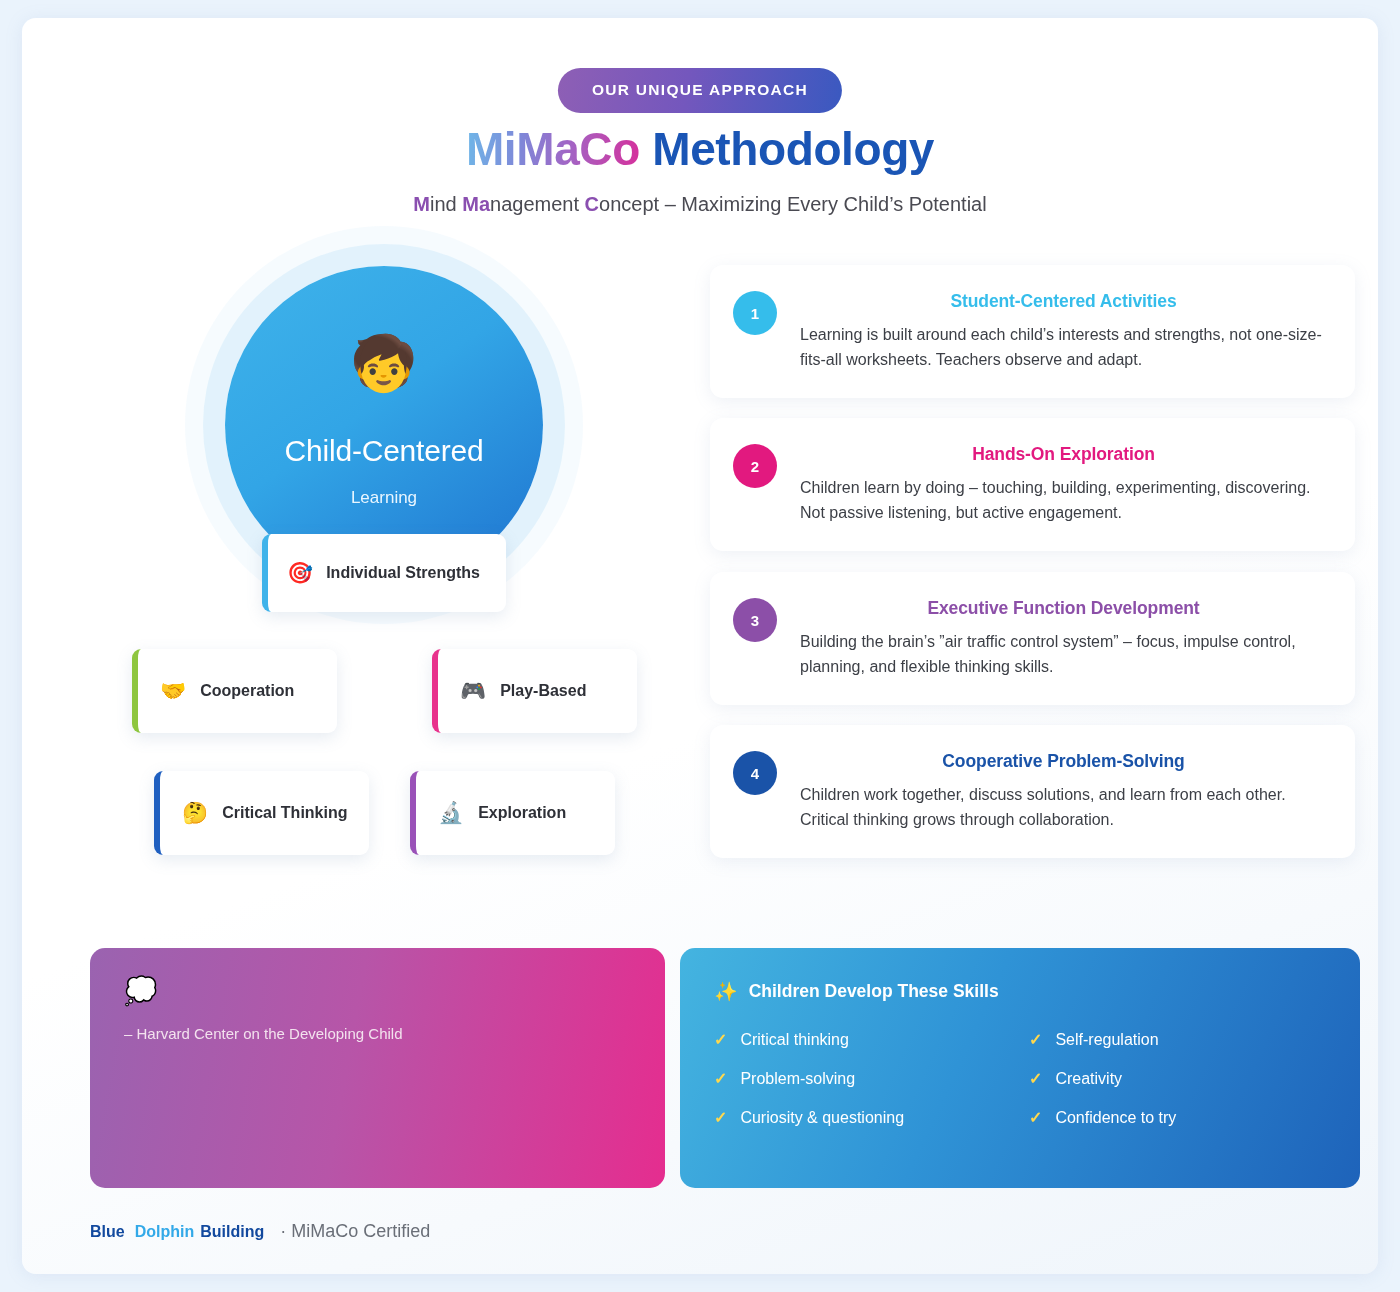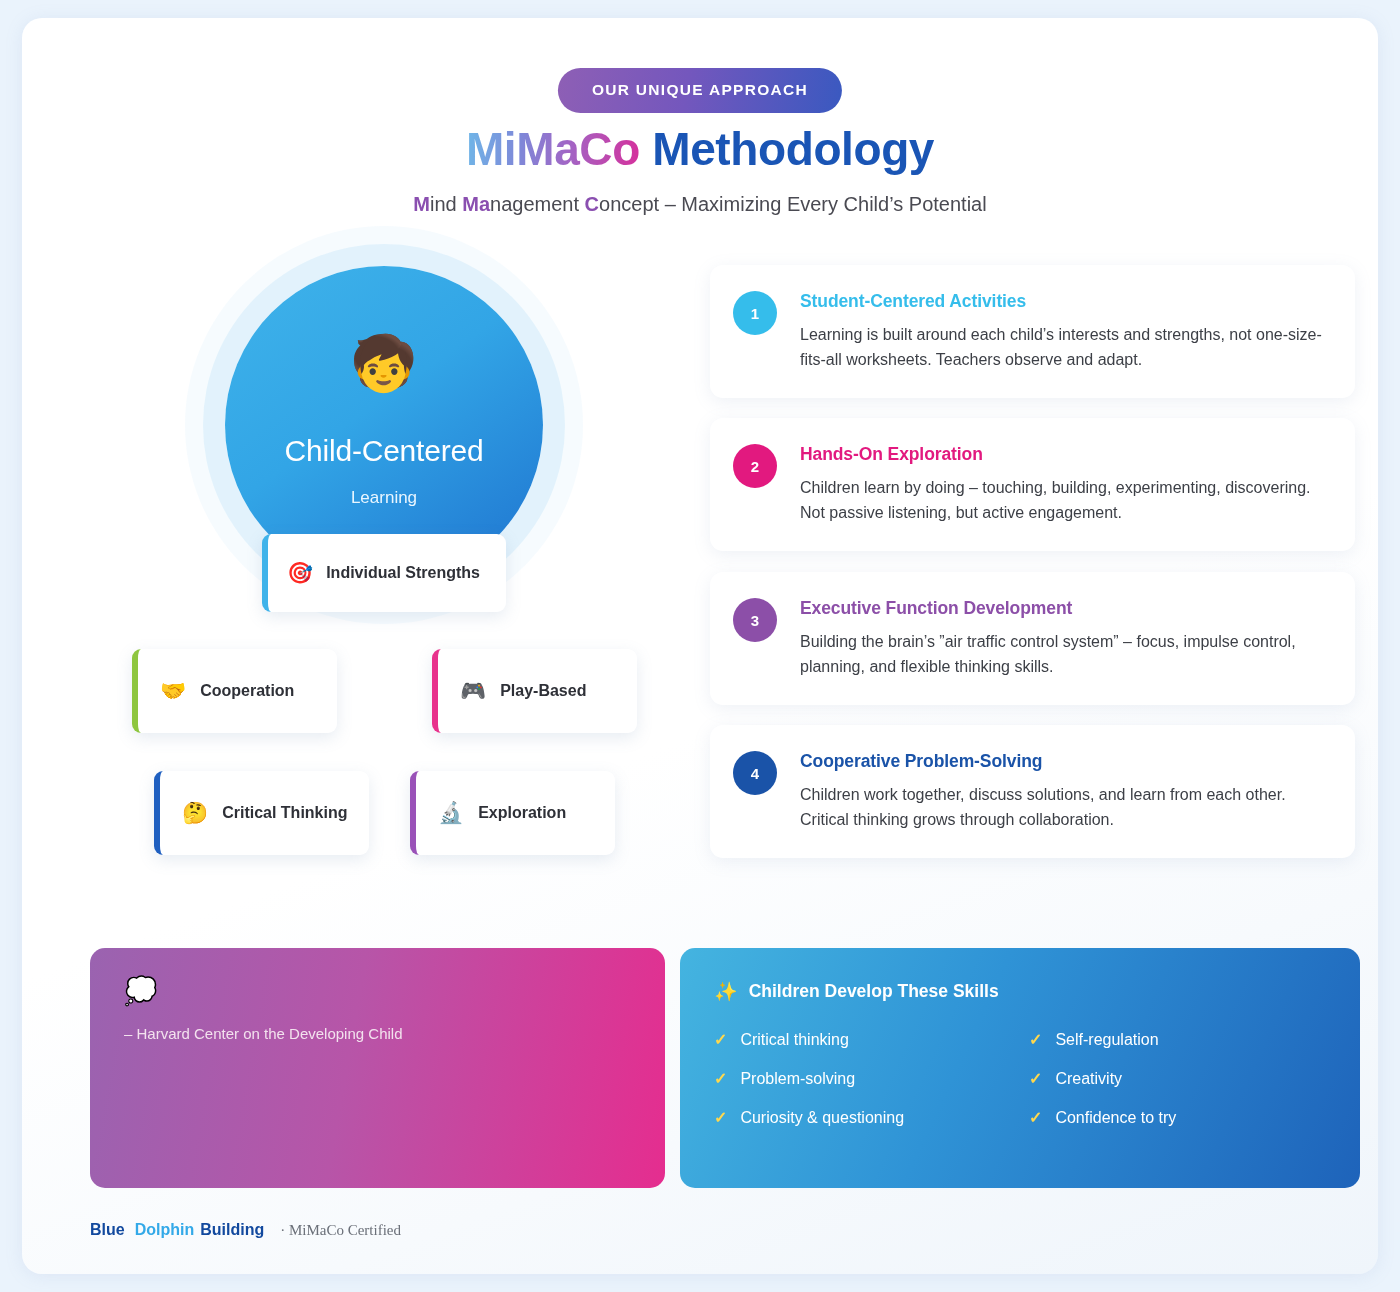--- a/index.html
+++ b/index.html
@@ -13,21 +13,21 @@
     font-family: "Liberation Sans", sans-serif;
     overflow: hidden;
   }
   .page {
     position: absolute;
     left: 22px;
     top: 18px;
     width: 1356px;
     height: 1256px;
     background: linear-gradient(160deg,#ffffff 0%,#ffffff 55%,#f7fafd 78%,#eff5fb 100%);
-    border-radius: 20px;
+    border-radius: 14px;
     box-shadow: 0 2px 18px rgba(120,150,190,.13);
     overflow: hidden;
   }
 
   
   .badge-pill {
     position: absolute;
     left: 50%;
     transform: translateX(-50%);
     top: 50px;
@@ -171,20 +171,21 @@
     font-weight: bold;
     display: flex;
     align-items: center;
     justify-content: center;
   }
   .step .st-title {
     font-size: 17.5px;
     font-weight: bold;
     margin-bottom: 11px;
     letter-spacing: -0.1px;
+    text-align: center;
   }
   .step .st-body {
     font-size: 16px;
     color: #3c3f46;
     line-height: 1.55;
   }
   #step0 { top: 247px; height: 133px; }
   #step1 { top: 400px; height: 133px; }
   #step2 { top: 554px; height: 133px; }
   #step3 { top: 707px; height: 133px; }
@@ -255,21 +256,21 @@
     left: 68px;
     top: 1203px;
     display: flex;
     align-items: baseline;
     font-size: 16px;
     white-space: nowrap;
   }
   .fl-1 { color: #12499e; font-weight: bold; }
   .fl-2 { color: #33a9e8; font-weight: bold; margin-left: 10px; }
   .fl-3 { color: #12499e; font-weight: bold; margin-left: 6px; }
-  .fl-cert { color: #6a6f78; margin-left: 16px; font-size: 15px; font-family: Liberation Serif, serif; }
+  .fl-cert { color: #6a6f78; margin-left: 16px; font-size: 18px; }
   .footer-right {
     position: absolute;
     right: 68px;
     top: 1256px;
     color: #5d6470;
     font-size: 15px;
     white-space: nowrap;
   }
 </style>
 </head>

